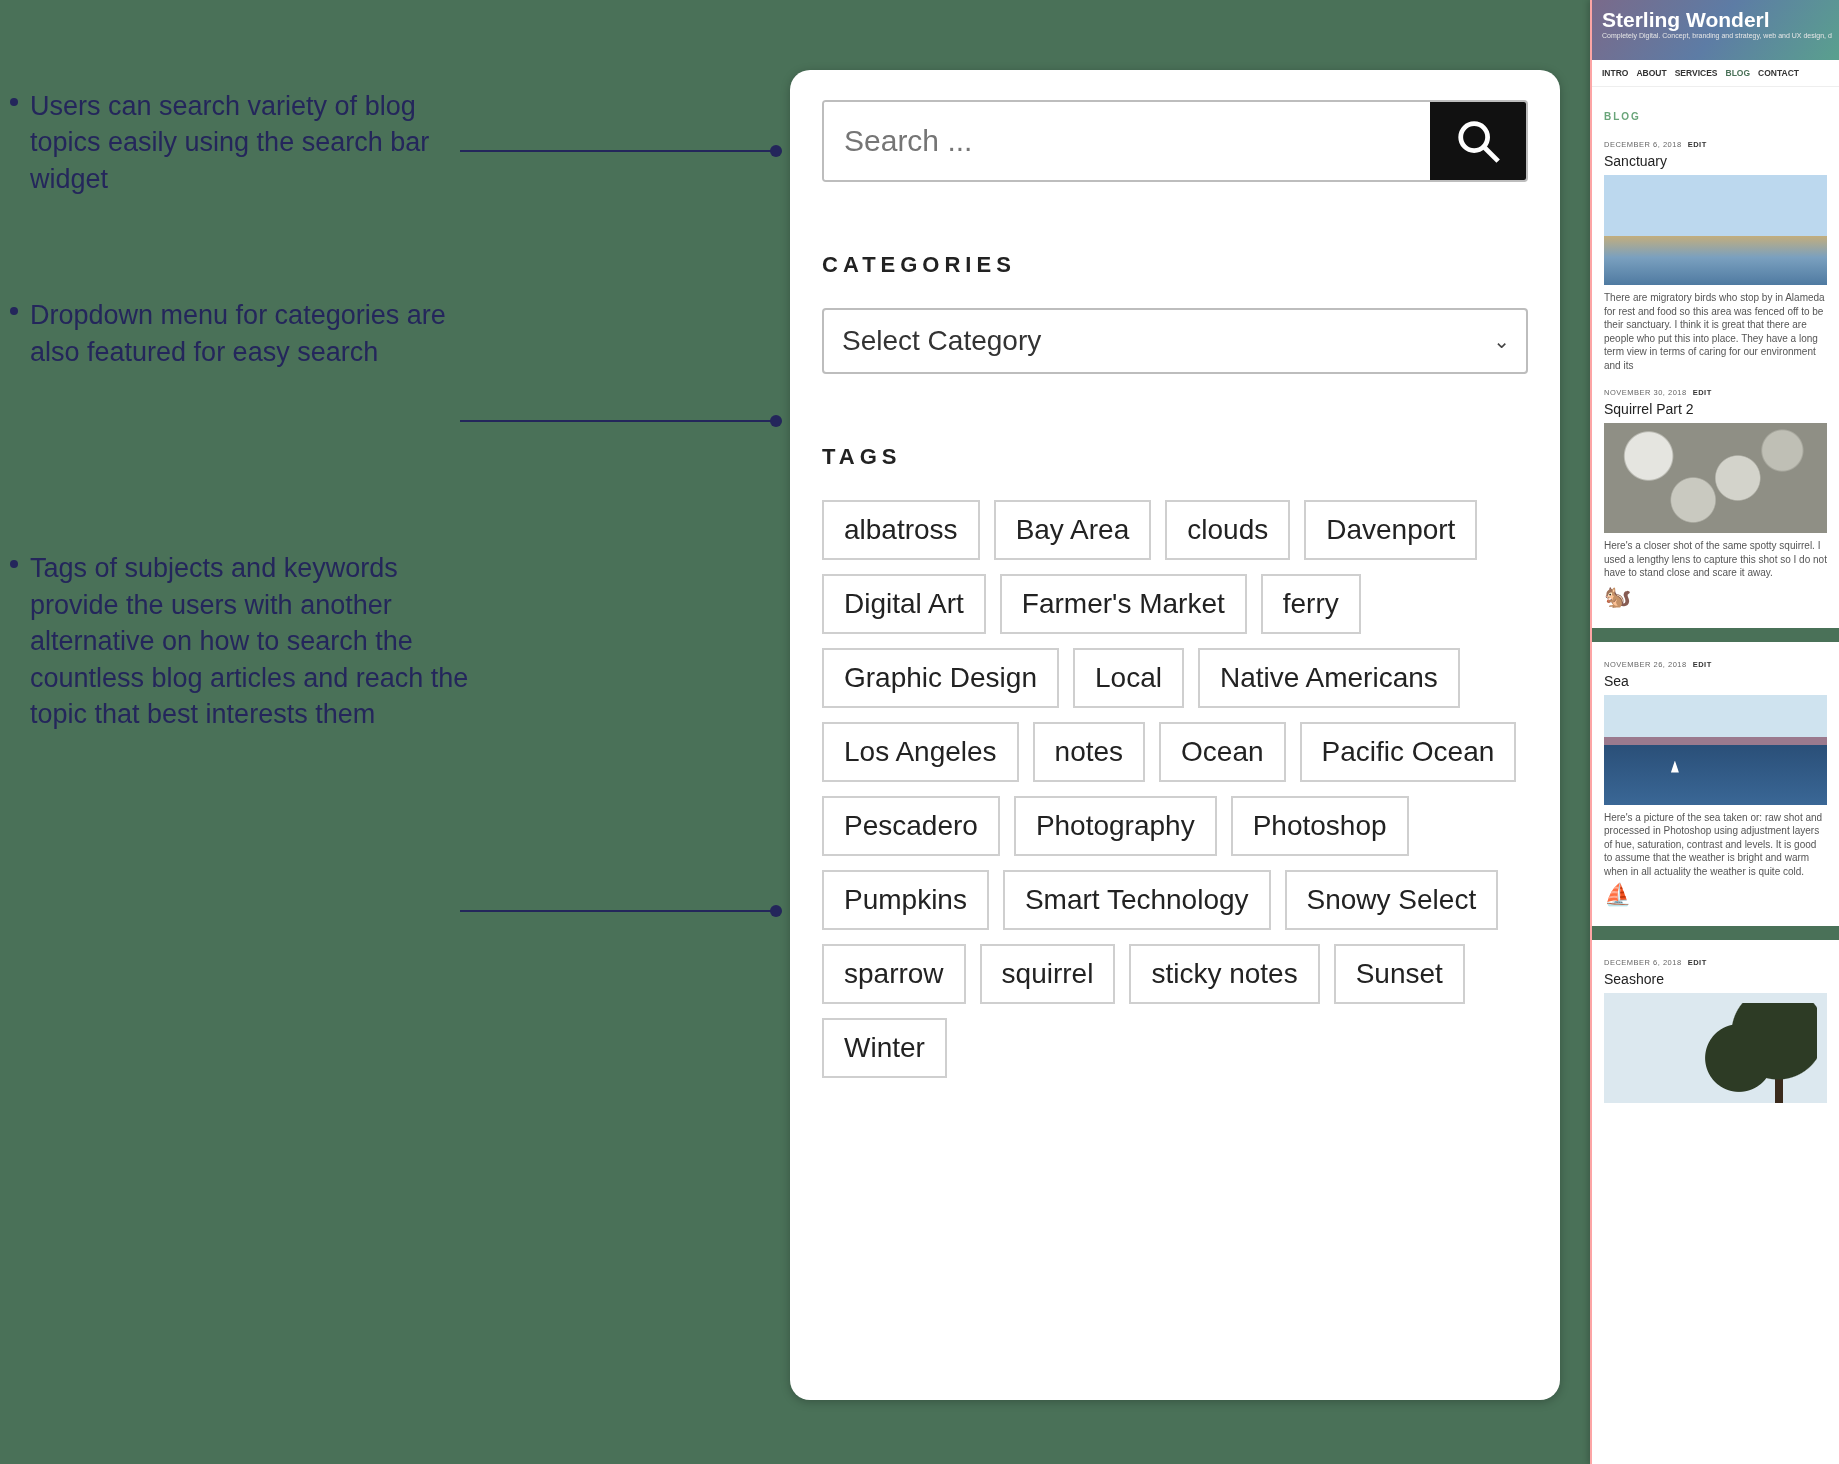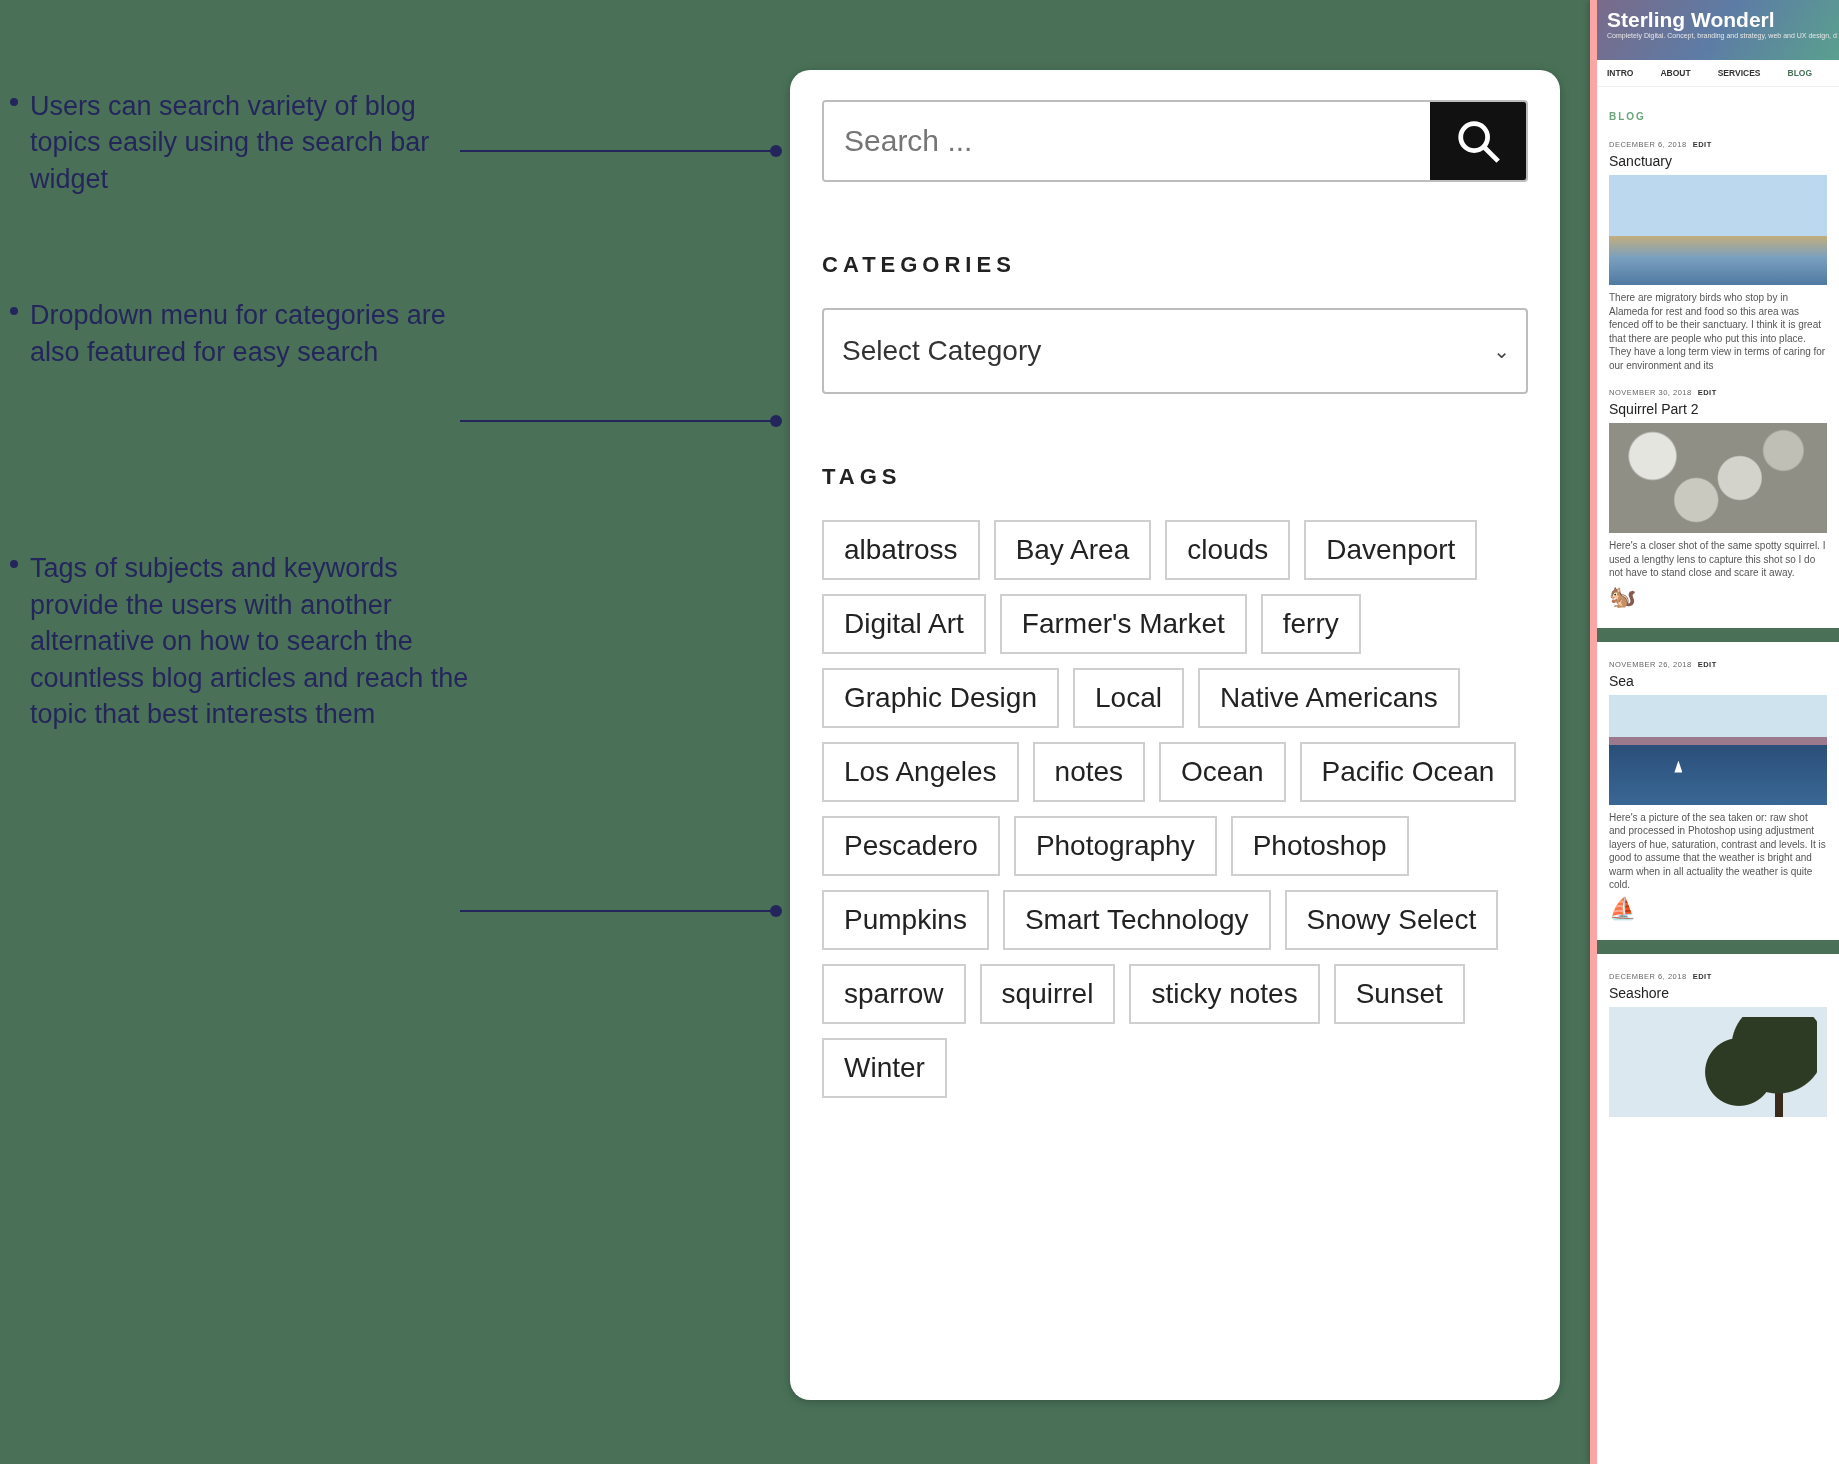--- a/index.html
+++ b/index.html
@@ -101,21 +101,21 @@
     letter-spacing: 5px;
     color: #222;
     font-family: Arial, sans-serif;
   }
 
   .select-wrap {
     margin-top: 30px;
     position: relative;
     border: 2px solid #bdbdbd;
     border-radius: 4px;
-    height: 86px;
+    height: 66px;
     display: flex;
     align-items: center;
     padding: 0 18px;
   }
   .select-wrap .sel-text {
     font-size: 28px;
     color: #333;
   }
   .select-wrap .chev {
     position: absolute;
@@ -142,21 +142,21 @@
   }
 
   
   .blog-col {
     position: absolute;
     left: 1590px;
     top: 0;
     width: 249px;
     height: 1464px;
     background: #fff;
-    border-left: 7px solid #fca5a5;
+    border-left: 2px solid #fca5a5;
     box-shadow: -2px 0 6px rgba(0,0,0,0.2);
     font-family: Arial, sans-serif;
     overflow: hidden;
   }
   .blog-header {
     height: 60px;
     background: linear-gradient(125deg, #7a6a8a 0%, #5d7ca5 50%, #5aa08e 100%);
     color: #fff;
     padding: 8px 10px;
   }
@@ -165,21 +165,21 @@
     font-weight: bold;
     white-space: nowrap;
   }
   .blog-header .tagline {
     font-size: 7px;
     color: #e6e6e6;
     white-space: nowrap;
   }
   .blog-nav {
     display: flex;
-    gap: 27px;
+    gap: 8px;
     padding: 8px 10px;
     font-size: 8.5px;
     color: #333;
     border-bottom: 1px solid #eee;
     font-weight: bold;
   }
   .blog-nav span { cursor: pointer; }
   .blog-nav .active { color: #4a7158; }
 
   .blog-body { padding: 10px 12px; }

